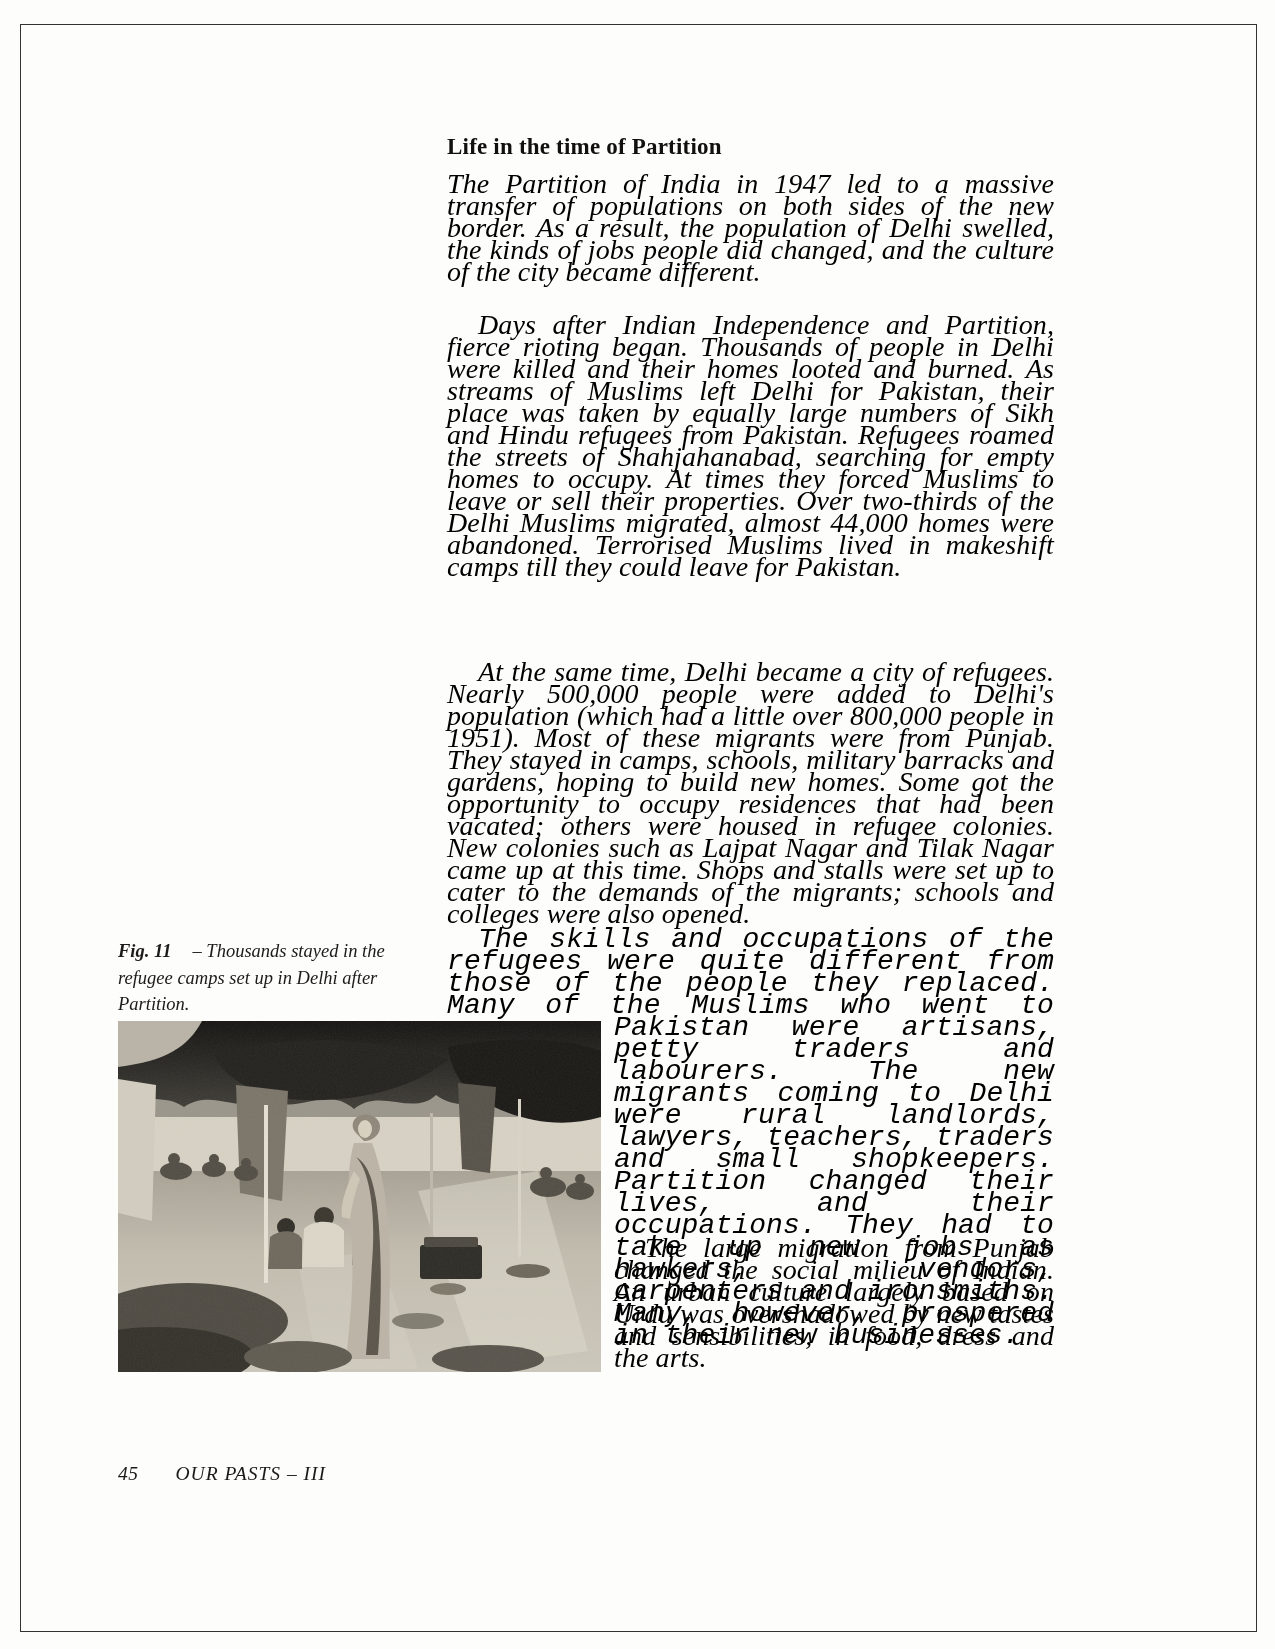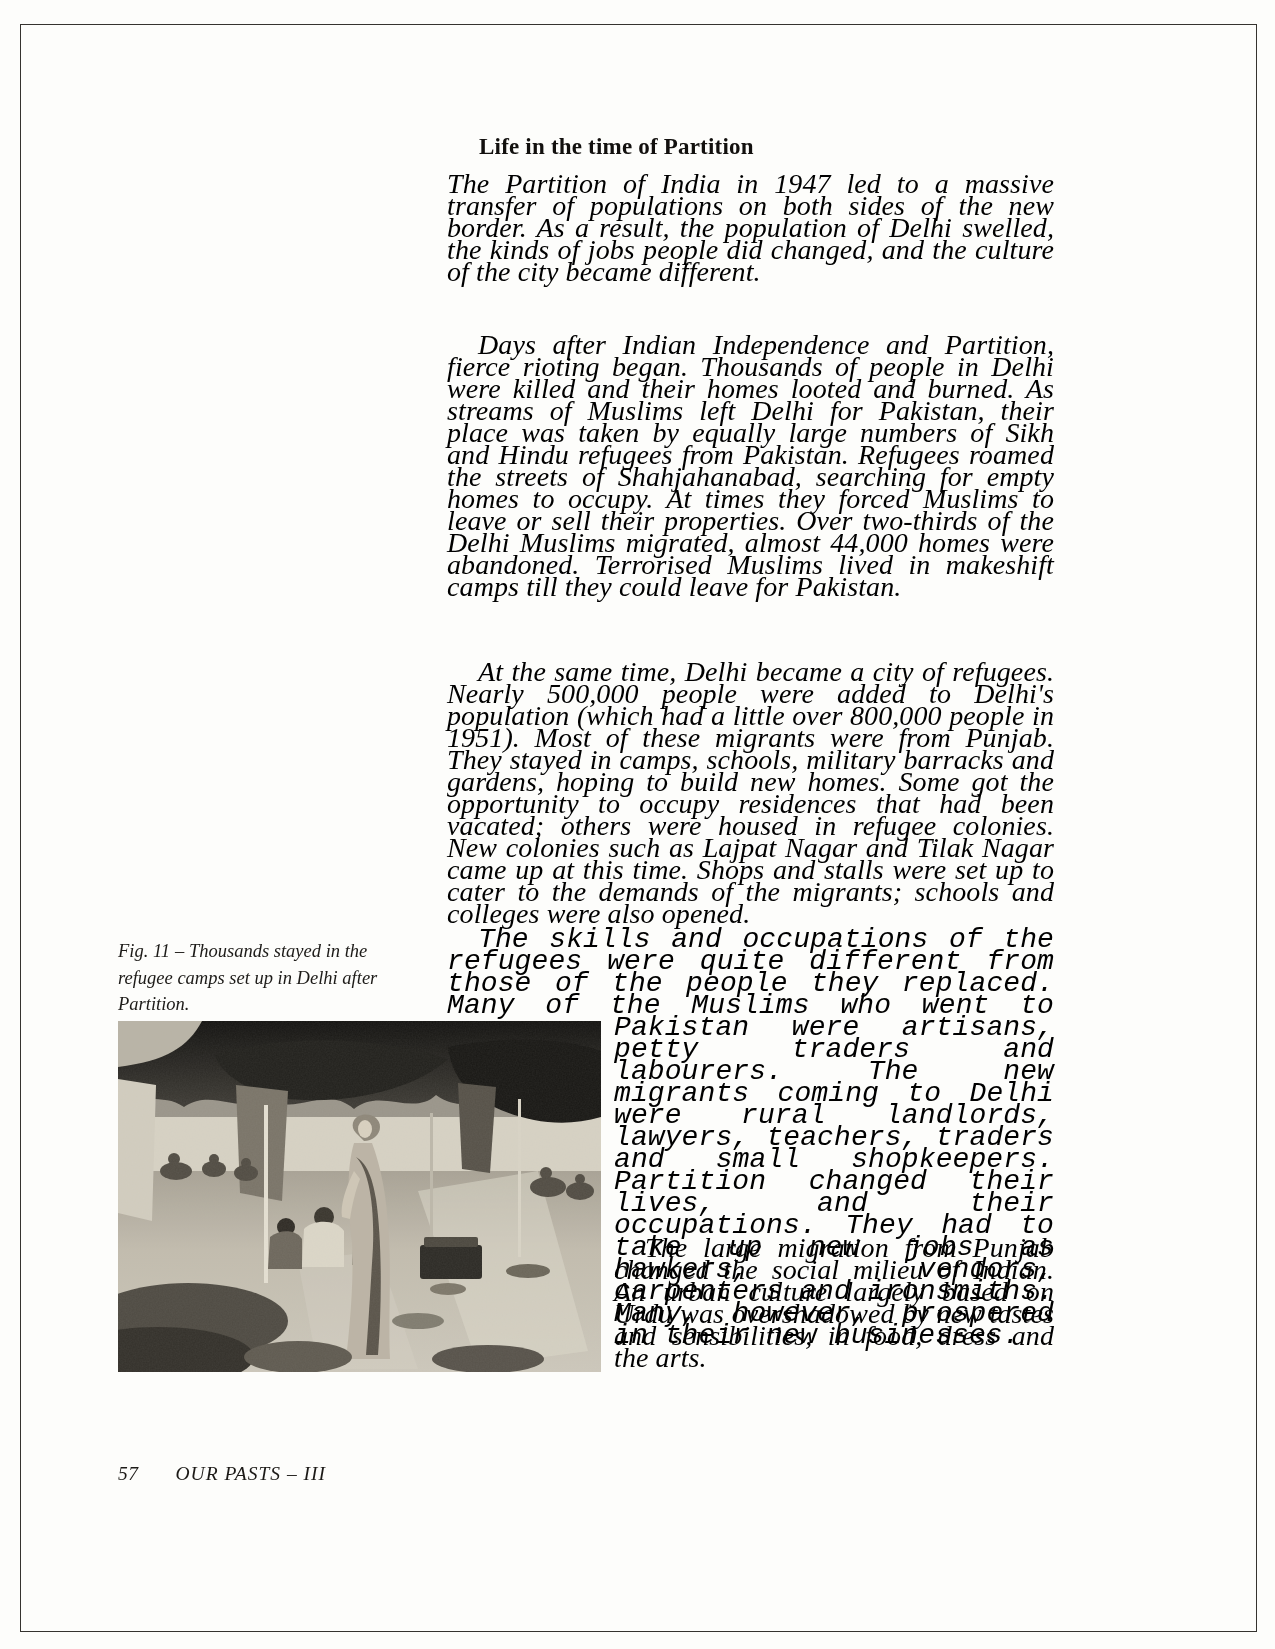--- a/index.html
+++ b/index.html
@@ -13,44 +13,43 @@
   }
   .frame {
     position:absolute; left:20px; top:24px; width:1237px; height:1608px;
     border:1.6px solid #35332f;
   }
   .abs { position:absolute; }
   .heading {
     left:447px; top:134px; width:612px;
     font-size:23px; font-weight:bold; letter-spacing:.2px; color:#12100e;
     font-style:normal;
-    margin-left:32px;
   }
   .body-text {
     font-style:italic;
     font-size:28px; line-height:22px;
     text-align:justify; text-justify:inter-word;
     letter-spacing:.1px;
     color:#000000;
   }
   .para { left:447px; width:607px; }
   .indent { text-indent:31px; }
   .p1 { top:173px; }
-  .p2 { top:314px;margin-top:20px; }
+  .p2 { top:314px; }
   .p3 { top:661px; }
   .p4 { top:929px;font-family:Liberation Mono, monospace; }
   .p5 { left:614px; width:440px; top:1237px; }
   .push { float:left; width:0; height:92px; }
   .photo-gap { float:left; clear:left; width:167px; height:362px; }
   .figure-caption {
     left:118px; top:938px; width:308px;
     font-style:italic; font-size:18.5px; line-height:26.5px;
     color:#1d1b18; text-align:left;
   }
-  .figure-caption .fig-label { font-weight:normal; margin-right:5px; }
+  .figure-caption .fig-label { font-weight:bold; margin-right:21px; }
   .figure-photo {
     left:118px; top:1021px; width:483px; height:351px;
     background:#9a958a; overflow:hidden;
   }
   .figure-photo svg { display:block; }
   .footer {
     left:118px; top:1463px; width:500px;
     font-size:19.5px; font-style:italic; letter-spacing:.5px; color:#1c1a17;
   }
   .footer .book-title { margin-left:37px; letter-spacing:1px; }
@@ -151,14 +150,14 @@
     <ellipse cx="370" cy="338" rx="56" ry="14" fill="#57524a"></ellipse>
     <ellipse cx="300" cy="300" rx="26" ry="8" fill="#6e6a5e" opacity="0.8"></ellipse>
     <ellipse cx="330" cy="268" rx="18" ry="6" fill="#7d7769"></ellipse>
     <ellipse cx="410" cy="250" rx="22" ry="7" fill="#6b6659"></ellipse>
 
     <rect width="483" height="351" filter="url(#grain)"></rect>
   </svg>
 </div>
 
 <div class="abs footer">
-  <span class="page-num">57</span><span class="book-title">OUR PASTS – III</span>
+  <span class="page-num">45</span><span class="book-title">OUR PASTS – III</span>
 </div>
 
 </body></html>

